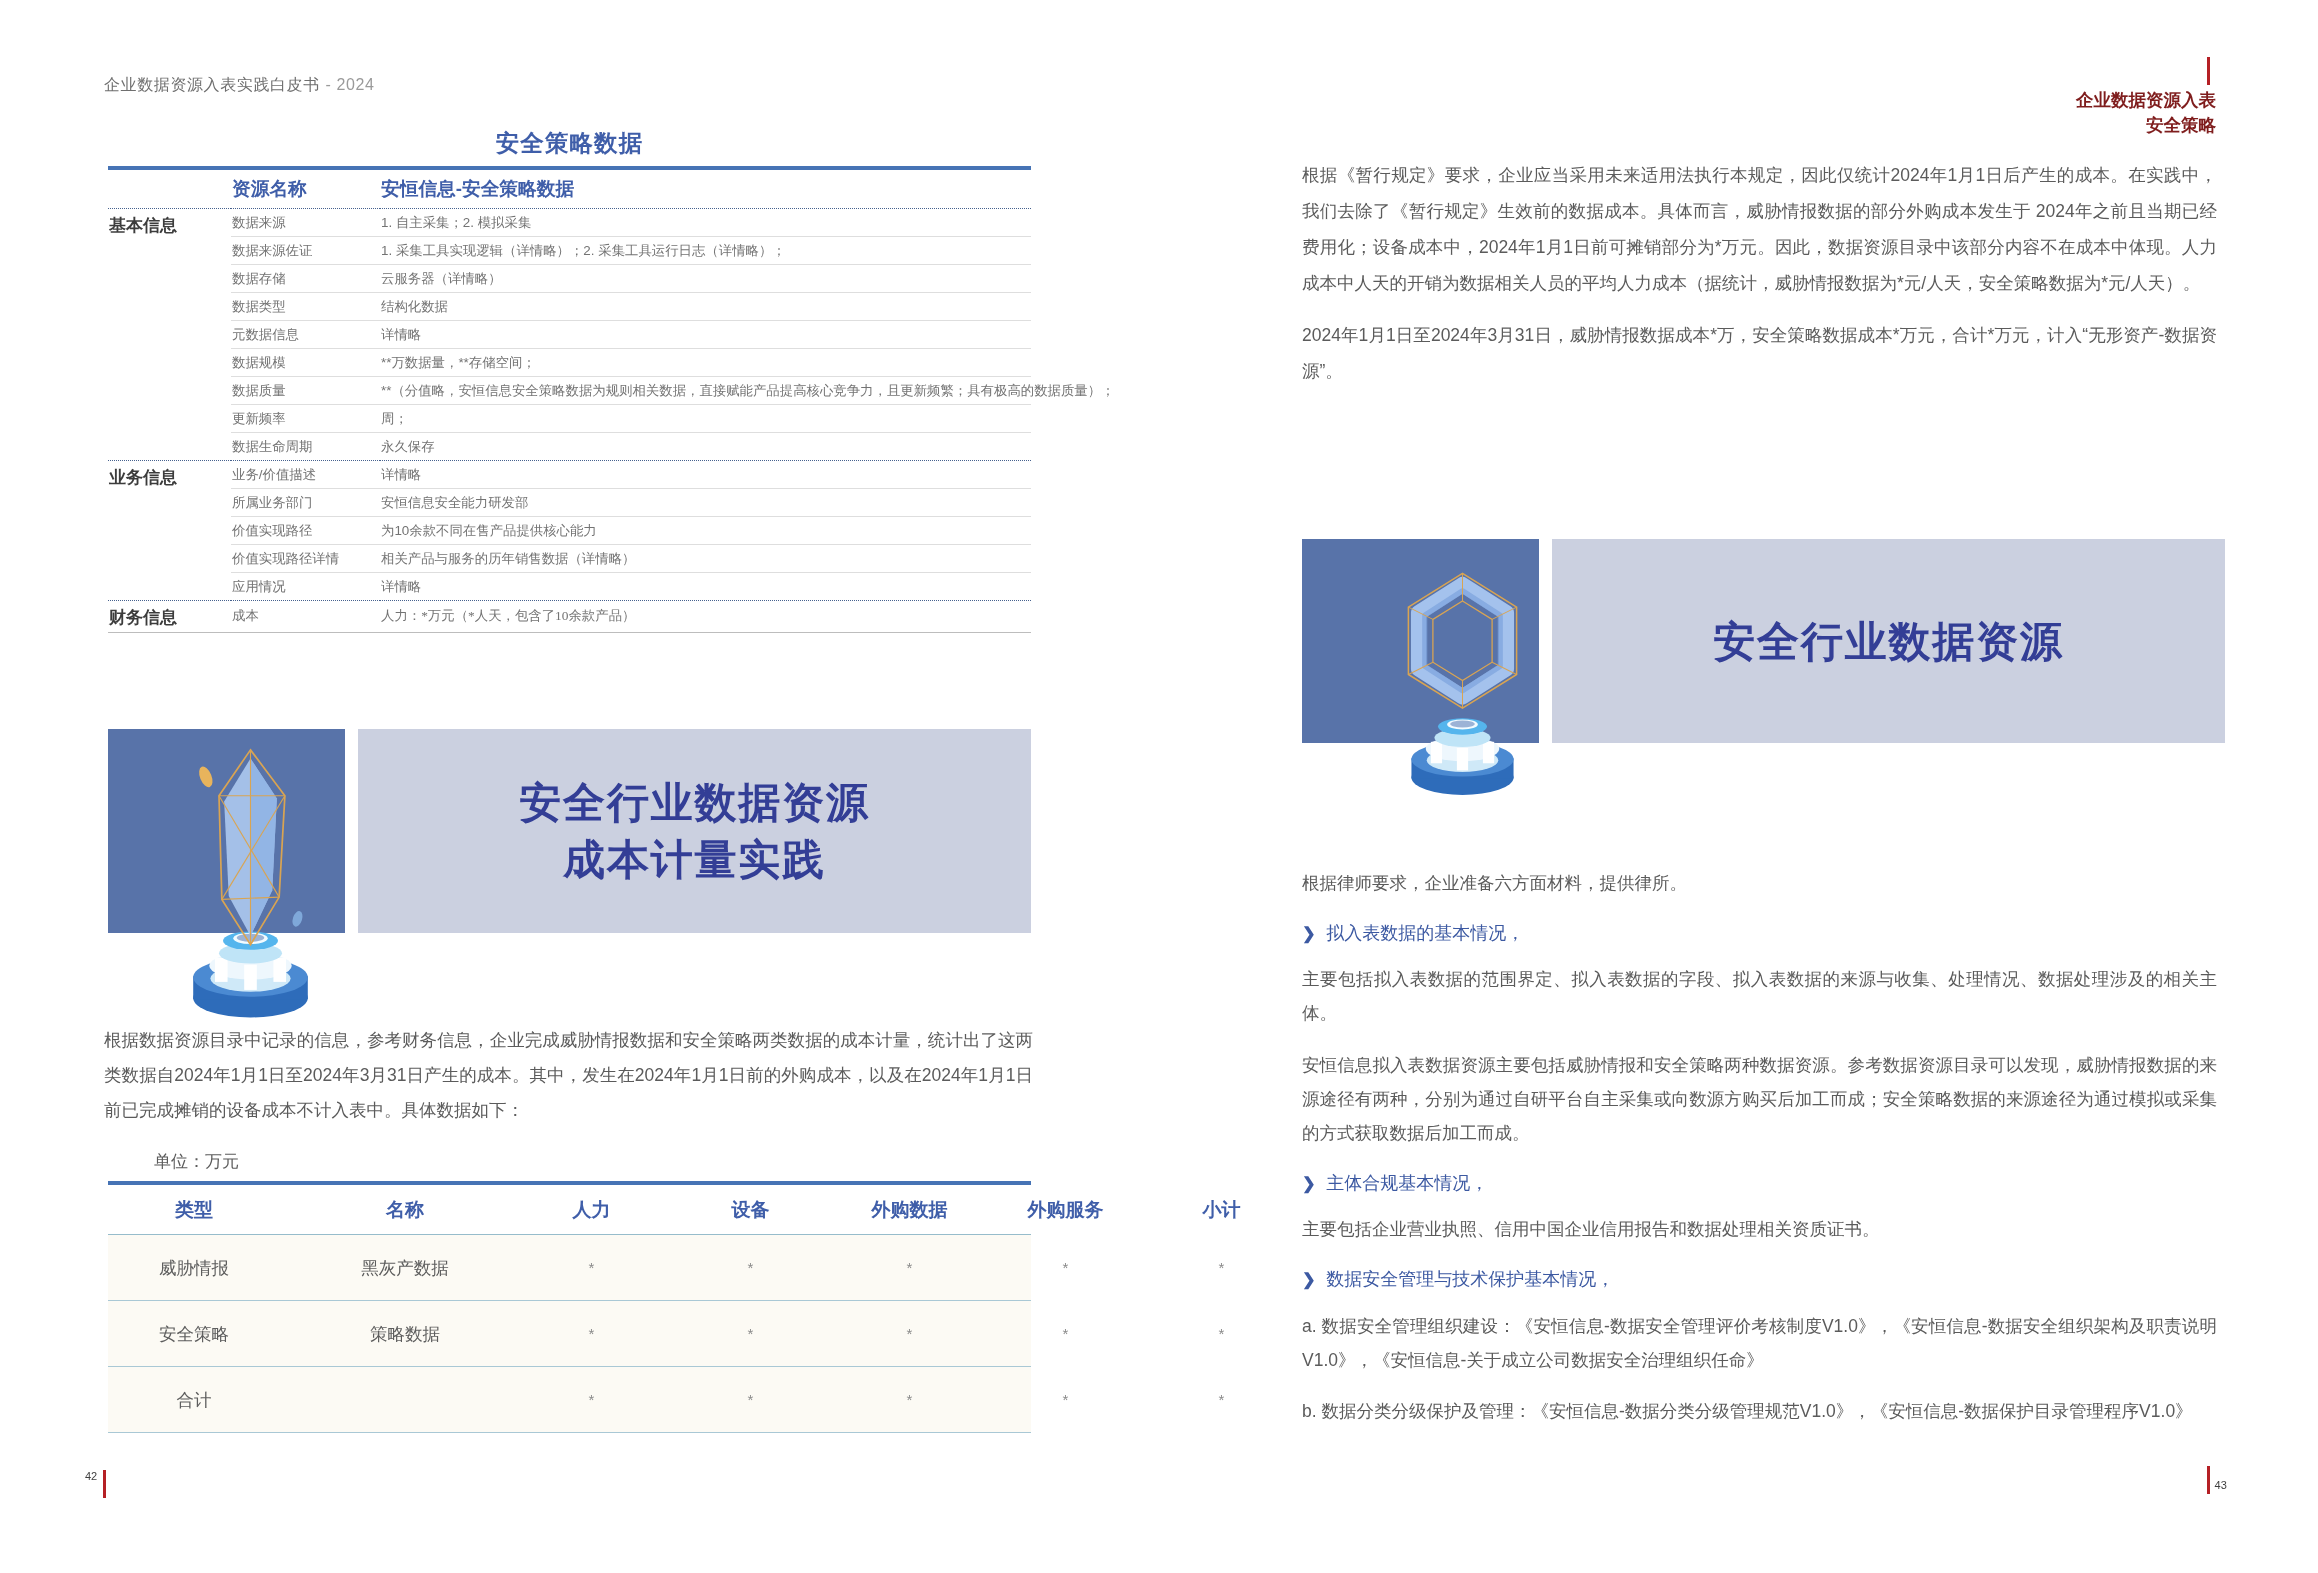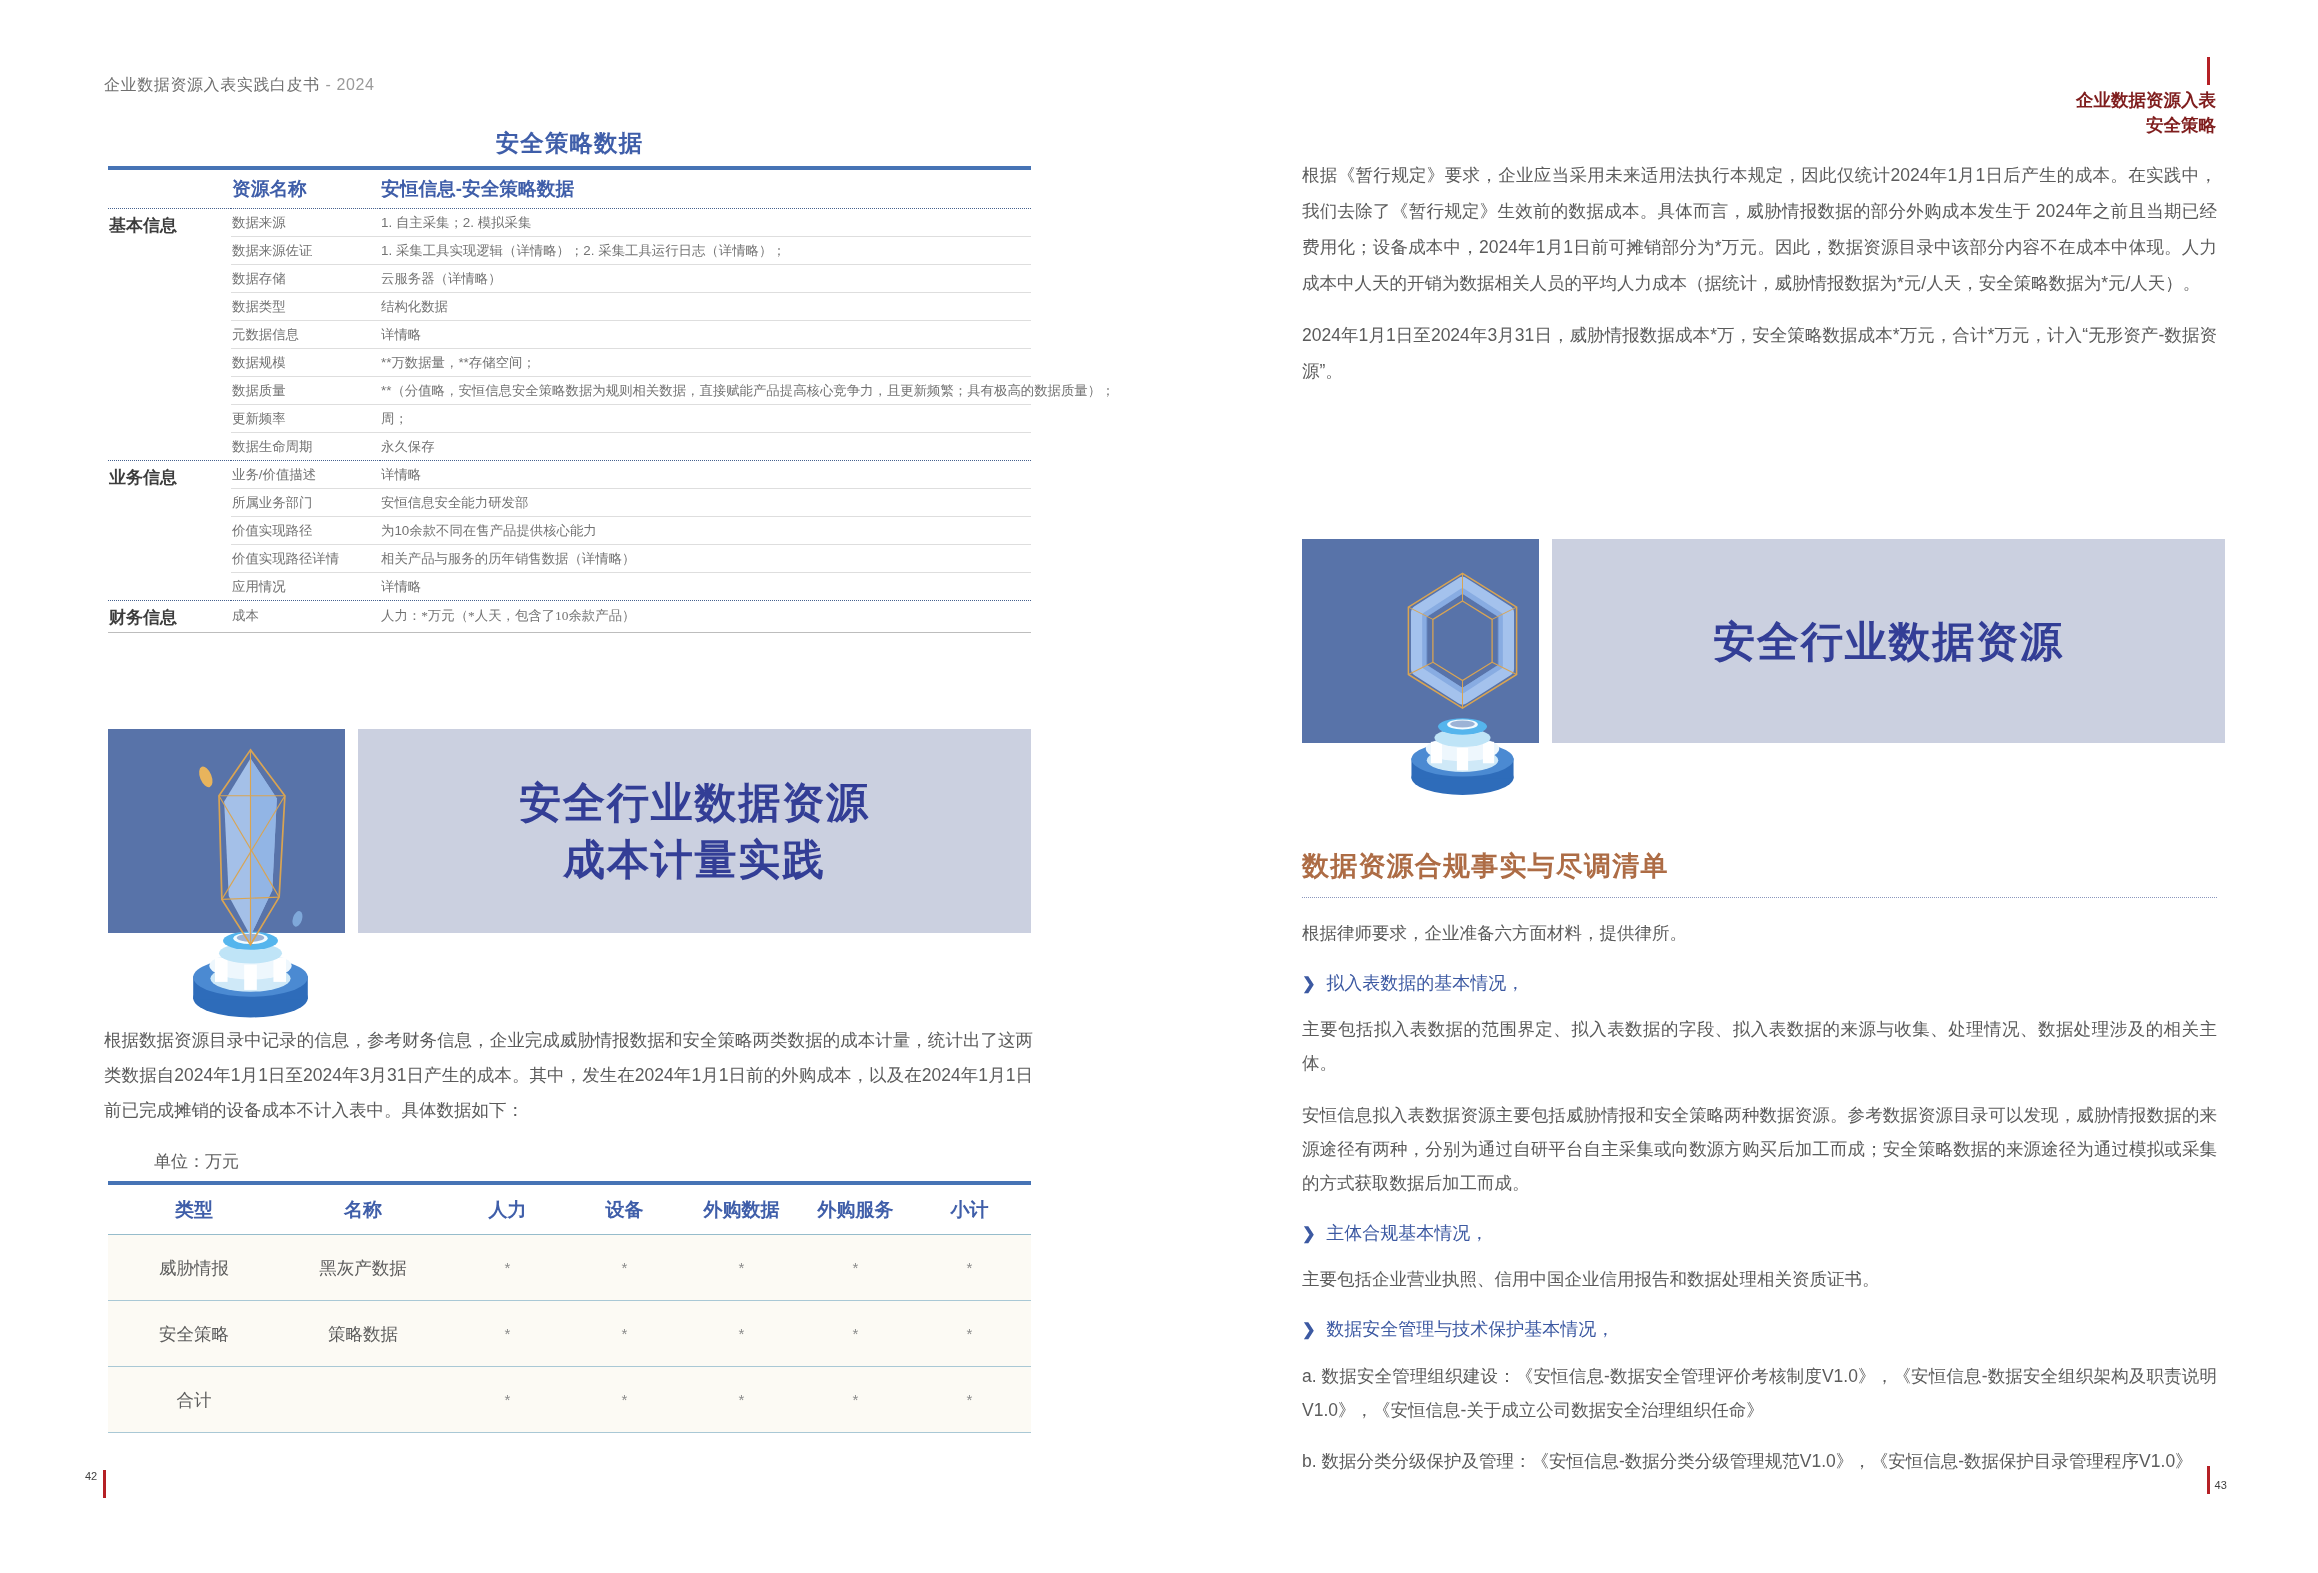--- a/index.html
+++ b/index.html
@@ -44,21 +44,21 @@
   .banner svg{position:absolute;overflow:visible;}
 
   
   .para{font-size:17.5px;color:#5b5b5b;line-height:35px;text-align:justify;}
   .p-left{left:104px;top:1023px;width:929px;}
   .unit{left:154px;top:1150px;font-size:17px;color:#5b5b5b;}
 
   
   .cost{left:108px;top:1181px;width:923px;border-top:4.1px solid #4673b5;}
   .cost .grid{display:grid;grid-template-columns:172px 166px 123px 111px 123px 105px 123px;
-              align-items:center;}
+              align-items:center;gap:42px;}
   .cost .head{height:49px;border-bottom:1.8px solid #96bccb;}
   .cost .head div{text-align:center;color:#3f5ea9;font-size:19px;font-weight:bold;}
   .cost .row{height:65px;background:#fcfaf4;border-bottom:1.2px solid #a9c8d5;}
   .cost .row div{text-align:center;color:#5d5d5d;font-size:17.5px;}
   .cost .row div.star{color:#8a8a8a;font-size:15px;}
 
   
   .r-top{left:1302px;top:157px;width:915px;}
   .r-top .para{line-height:36px;margin:0 0 16.4px 0;font-size:17.5px;}
   .r-low{left:1302px;top:848px;width:915px;}
@@ -285,21 +285,20 @@
       <line x1="150" y1="302" x2="150" y2="248" stroke="#d9a452" stroke-width="2"></line>
       <line x1="44" y1="236" x2="92" y2="212" stroke="#d9a452" stroke-width="2"></line>
       <line x1="44" y1="104" x2="92" y2="128" stroke="#d9a452" stroke-width="2"></line>
     </svg>
     <div class="title">
       <div>安全行业数据资源</div>
     </div>
   </div>
 
   <div class="abs r-low">
-    <div class="sec-title">数据资源合规事实与尽调清单</div>
     <p class="para">根据律师要求，企业准备六方面材料，提供律所。</p>
 
     <div class="bullet">
       <span class="chev">❯</span>
       <span>拟入表数据的基本情况，</span>
     </div>
     <p class="para">主要包括拟入表数据的范围界定、拟入表数据的字段、拟入表数据的来源与收集、处理情况、数据处理涉及的相关主体。</p>
     <p class="para">安恒信息拟入表数据资源主要包括威胁情报和安全策略两种数据资源。参考数据资源目录可以发现，威胁情报数据的来源途径有两种，分别为通过自研平台自主采集或向数源方购买后加工而成；安全策略数据的来源途径为通过模拟或采集的方式获取数据后加工而成。</p>
 
     <div class="bullet">

